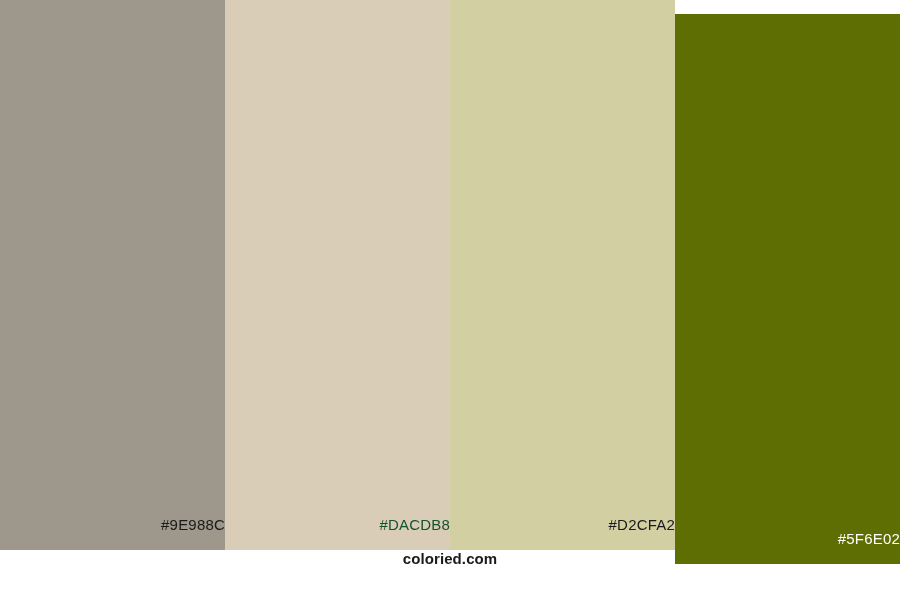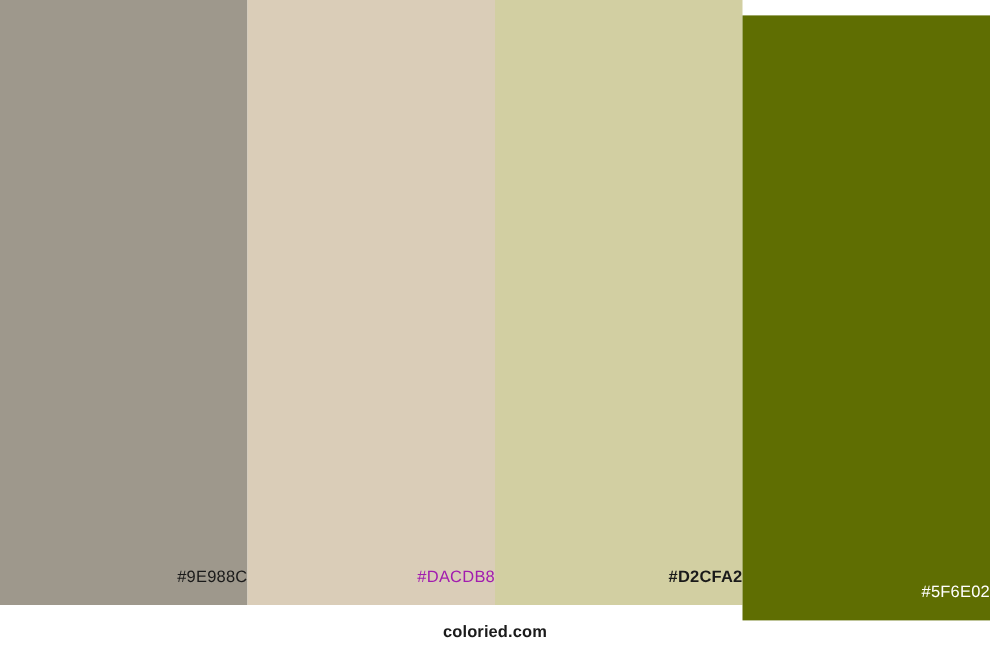--- a/index.html
+++ b/index.html
@@ -49,21 +49,20 @@
     padding-bottom: 16px;
     font-weight: 400;
     white-space: nowrap;
   }
 
   #footer-bar {
     width: 900px;
     height: 50px;
     background: #ffffff;
     display: flex;
-    align-items: center;
     justify-content: center;
   }
 
   #footer-credit {
     font-size: 15px;
     font-weight: 700;
     color: #1a1a1a;
     letter-spacing: 0.1px;
     line-height: 18px;
   }
@@ -73,25 +72,25 @@
 
 <div id="palette-page">
 
   <div id="swatch-strip">
 
     <div class="swatch" style="background-color: rgb(158, 152, 140);">
       <span class="swatch-label" style="color: rgb(26, 26, 26);">#9E988C</span>
     </div>
 
     <div class="swatch" style="background-color: rgb(218, 205, 184);">
-      <span class="swatch-label" style="color: #a21caf;">#DACDB8</span>
+      <span class="swatch-label" style="color: #14532d;">#DACDB8</span>
     </div>
 
     <div class="swatch" style="background-color: rgb(210, 207, 162);">
-      <span class="swatch-label" style="color: rgb(26, 26, 26); font-weight: bold;">#D2CFA2</span>
+      <span class="swatch-label" style="color: rgb(26, 26, 26);">#D2CFA2</span>
     </div>
 
 
     <div class="swatch" style="background-color: rgb(95, 110, 2); margin-top: 14px;">
       <span class="swatch-label" style="color: rgb(255, 255, 255);">#5F6E02</span>
     </div>
 
   </div>
 
   <div id="footer-bar" style="background-color: rgb(255, 255, 255);">

